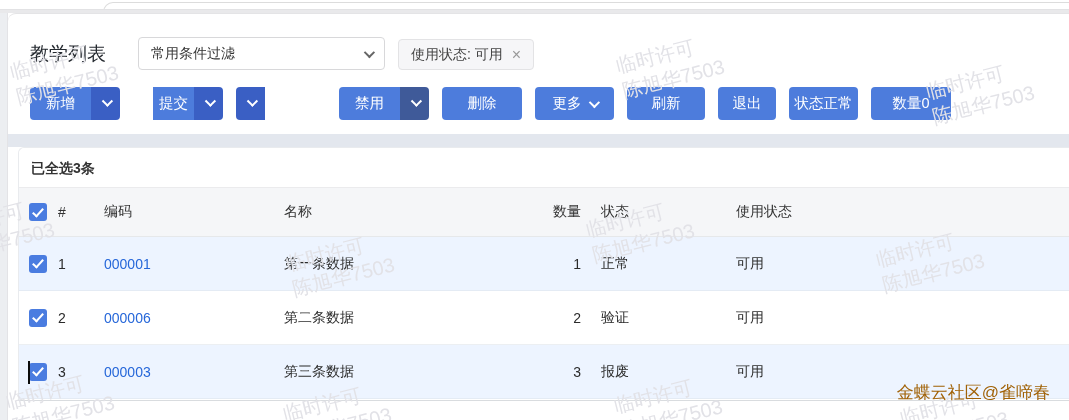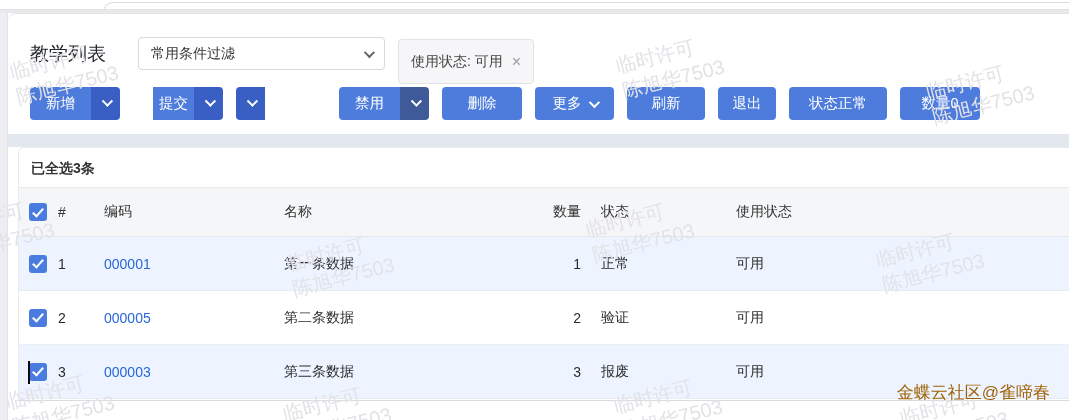--- a/index.html
+++ b/index.html
@@ -18,21 +18,21 @@
   .card { position:absolute; top:13px; left:8px; right:0; bottom:0; background:#fff;
     border-top:1px solid #e4e4e6; border-top-left-radius:8px; }
 
   .page-title { position:absolute; left:22px; top:27px; font-size:19px; font-weight:400; color:#24292f; }
 
   .filter-select { position:absolute; left:130px; top:23px; width:247px; height:33px;
     border:1px solid #d8d8da; border-radius:4px; background:#fff; display:flex; align-items:center;
     padding:0 12px; font-size:14px; color:#333; cursor:pointer; }
   .filter-select .chev-gray { margin-left:auto; }
 
-  .filter-tag { position:absolute; left:390px; top:25px; height:45px;
+  .filter-tag { position:absolute; left:390px; top:25px; height:31px;
     border:1px solid #e3e3e5; border-radius:4px; background:#f6f6f8; display:inline-flex;
     align-items:center; padding:0 12px; font-size:14px; color:#444; }
   .filter-tag .close { margin-left:9px; color:#999; font-size:16px; cursor:pointer; }
 
   .chev { display:inline-block; width:8px; height:8px; border-right:2px solid #666;
     border-bottom:2px solid #666; transform:rotate(45deg) translateY(-2px); }
   .chev.white { border-color:#fff; }
 
   .toolbar { position:absolute; left:22px; top:73px; display:flex; gap:13px; }
   .btn, .btn-split { height:33px; border-radius:4px; overflow:hidden; font-size:14.5px; color:#fff; }
@@ -126,21 +126,21 @@
       <button class="btn" style="width: 79px;">
         <span>更多</span>
         <i class="chev white"></i>
       </button>
       <button class="btn" style="width: 78px;">
         <span>刷新</span>
       </button>
       <button class="btn" style="width: 58px;">
         <span>退出</span>
       </button>
-      <button class="btn" style="width: 98px; justify-content: center;">
+      <button class="btn" style="width: 69px; justify-content: center;">
         <span>状态正常</span>
       </button>
       <button class="btn" style="width: 80px;">
         <span>数量0</span>
       </button>
     </div>
 
   <div class="band"></div>
 
   <div class="grid-panel">
@@ -171,21 +171,21 @@
     <div class="cell-qty">1</div>
     <div class="cell-status">正常</div>
     <div class="cell-use">可用</div>
   </div>
         <div class="trow tr">
     <div class="cell-cb">
       <div class="checkbox"></div>
     </div>
     <div class="cell-idx">2</div>
     <div class="cell-code">
-      <span class="code-link">000005</span>
+      <span class="code-link">000006</span>
     </div>
     <div class="cell-name">第二条数据</div>
     <div class="cell-qty">2</div>
     <div class="cell-status">验证</div>
     <div class="cell-use">可用</div>
   </div>
         <div class="trow tr alt">
     <div class="cell-cb">
       <div class="checkbox"></div>
     <div class="text-caret"></div>

